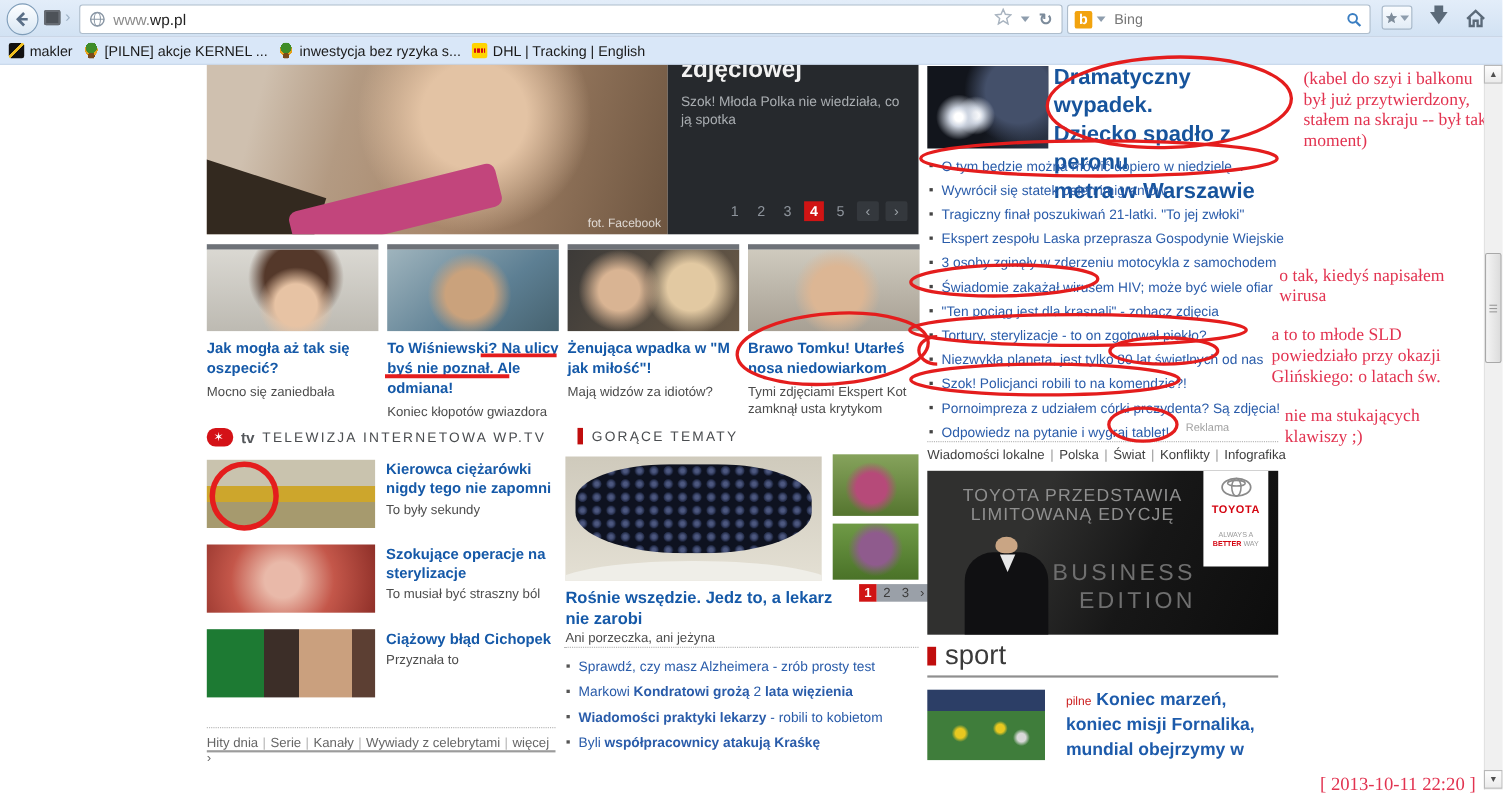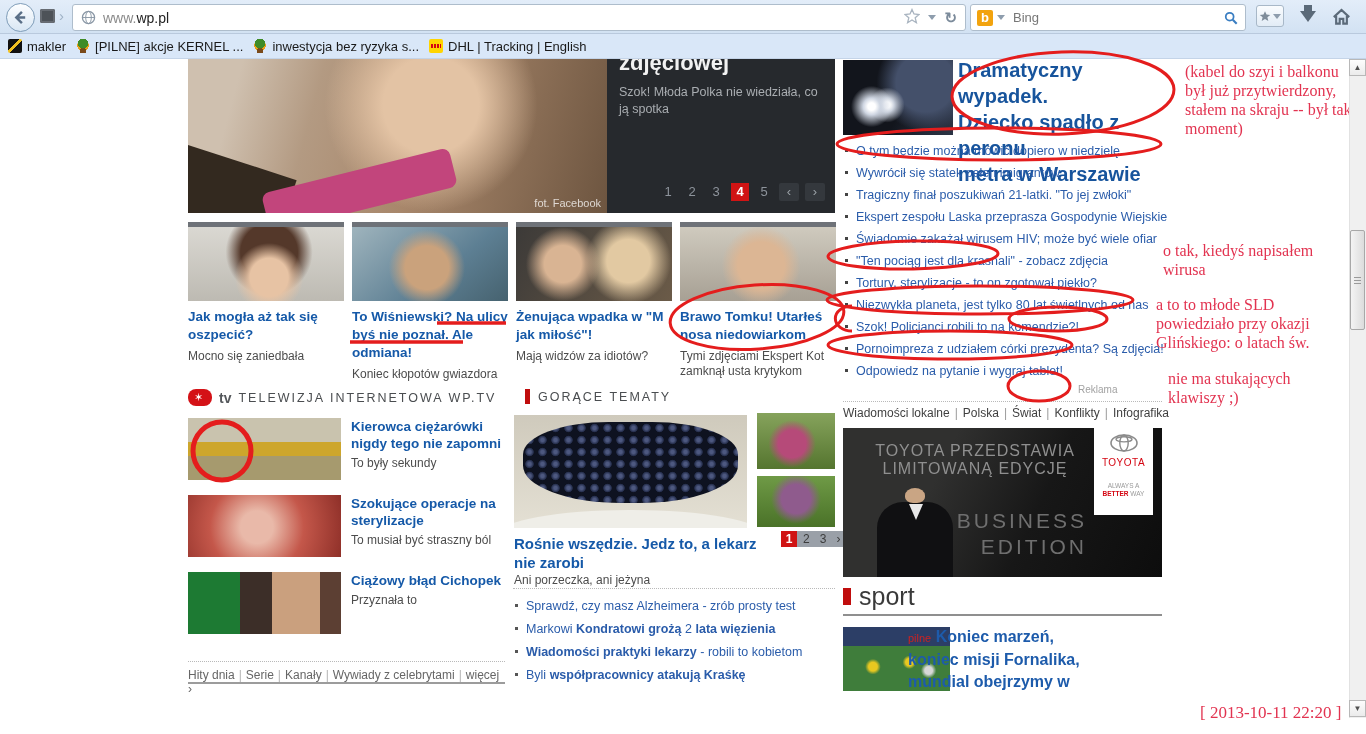--- a/index.html
+++ b/index.html
@@ -109,34 +109,34 @@
   .cats{left:843px;top:406px;width:330px;font-size:12px;color:#3f3f3f;}
   .cats .sep{color:#9a9a9a;padding:0 5px;}
   
   .toyota{left:843px;top:428px;width:319px;height:149px;background:linear-gradient(115deg,#30302f 0 30%,#171717 60%,#0d0d0d);overflow:hidden;}
   .ty1{position:absolute;left:22px;top:14px;width:220px;text-align:center;color:#8f8f8f;font-size:16px;letter-spacing:1px;}
   .tybig{position:absolute;right:75px;top:80px;color:#6f6f6f;font-size:21px;letter-spacing:3px;text-align:right;line-height:26px;}
   .tyhead{position:absolute;left:62px;top:60px;width:20px;height:15px;border-radius:50% 50% 40% 40%;background:#c9a584;}
   .tybody{position:absolute;left:34px;top:74px;width:76px;height:75px;border-radius:26px 26px 0 0;background:#101012;}
   .tyshirt{position:absolute;left:66px;top:76px;width:0;height:0;border-left:7px solid transparent;border-right:7px solid transparent;border-top:16px solid #e8e8e8;}
   .typanel{position:absolute;right:9px;top:0;width:59px;height:87px;background:#fff;text-align:center;}
-  .tybrand{color:#d40511;font-weight:normal;font-size:10px;letter-spacing:.5px;}
+  .tybrand{color:#d40511;font-weight:bold;font-size:10px;letter-spacing:.5px;}
   .tytag{font-size:6.5px;color:#9a9a9a;margin-top:14px;line-height:8px;}
   .tytag b{color:#d40511;}
   
   .sporthead{left:843px;top:582px;display:flex;align-items:center;gap:8px;}
   .redsq{width:8px;height:17px;background:#c00d0d;}
   .sportword{color:#3a3a3a;font-size:25px;}
   .sportline{left:843px;top:614px;width:319px;height:2px;background:#8f8f8f;}
   .sportimg{left:843px;top:627px;width:107px;height:64px;background:
      radial-gradient(circle at 28% 62%,#e8c820 0 5%,transparent 9%),
      radial-gradient(circle at 62% 55%,#e8c820 0 5%,transparent 9%),
      radial-gradient(circle at 80% 68%,#d8d8d8 0 4%,transparent 8%),
      linear-gradient(#2c3e66 0 30%,#3f7d3b 30% 100%);}
-  .sporttext{left:908px;top:626px;width:206px;color:#1d5bab;font-weight:bold;font-size:16px;line-height:22px;}
+  .sporttext{left:969px;top:626px;width:206px;color:#1d5bab;font-weight:bold;font-size:16px;line-height:22px;}
   .pilne{color:#cc2222;font-weight:normal;font-size:11px;}
   
   .note{font-family:"Liberation Serif",serif;color:#e23350;font-size:16px;line-height:19px;}
   .n-top{left:1185px;top:62px;width:176px;}
   .n-virus{left:1163px;top:241px;width:195px;}
   .n-sld{left:1156px;top:295px;width:200px;}
   .n-keys{left:1168px;top:369px;width:160px;}
   .n-time{left:1200px;top:703px;width:160px;font-size:17px;}
   
   .sbtrack{left:1349px;top:59px;width:17px;height:659px;background:#f0f0f0;border-left:1px solid #e2e2e2;}
@@ -323,20 +323,21 @@
 <div class="abs bigheadline">
   <div>Dramatyczny wypadek.</div>
   <div>Dziecko spadło z peronu</div>
   <div>metra w Warszawie</div>
 </div>
 <div class="abs newslist">
   <div class="nli">O tym będzie można mówić dopiero w niedzielę...</div>
   <div class="nli">Wywrócił się statek pełen imigrantów</div>
   <div class="nli">Tragiczny finał poszukiwań 21-latki. "To jej zwłoki"</div>
   <div class="nli">Ekspert zespołu Laska przeprasza Gospodynie Wiejskie</div>
+  <div class="nli">3 osoby zginęły w zderzeniu motocykla z samochodem</div>
   <div class="nli">Świadomie zakażał wirusem HIV; może być wiele ofiar</div>
   <div class="nli">"Ten pociąg jest dla krasnali" - zobacz zdjęcia</div>
   <div class="nli">Tortury, sterylizacje - to on zgotował piekło?</div>
   <div class="nli">Niezwykła planeta, jest tylko 80 lat świetlnych od nas</div>
   <div class="nli">Szok! Policjanci robili to na komendzie?!</div>
   <div class="nli">Pornoimpreza z udziałem córki prezydenta? Są zdjęcia!</div>
   <div class="nli">Odpowiedz na pytanie i wygraj tablet!</div>
 </div>
 <div class="abs reklama">Reklama</div>
 <div class="abs cat-dots"></div>

